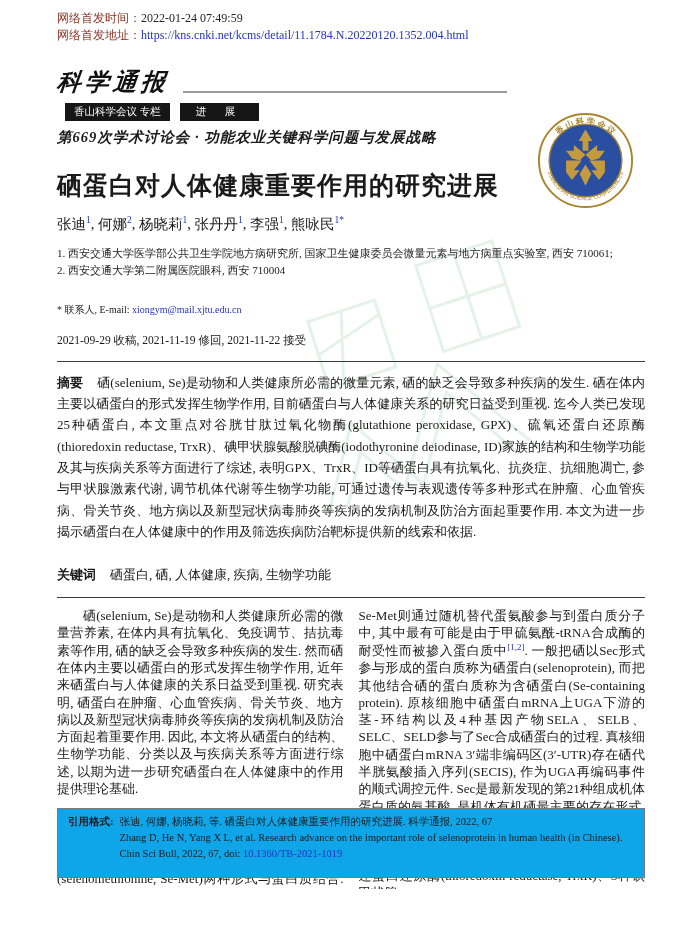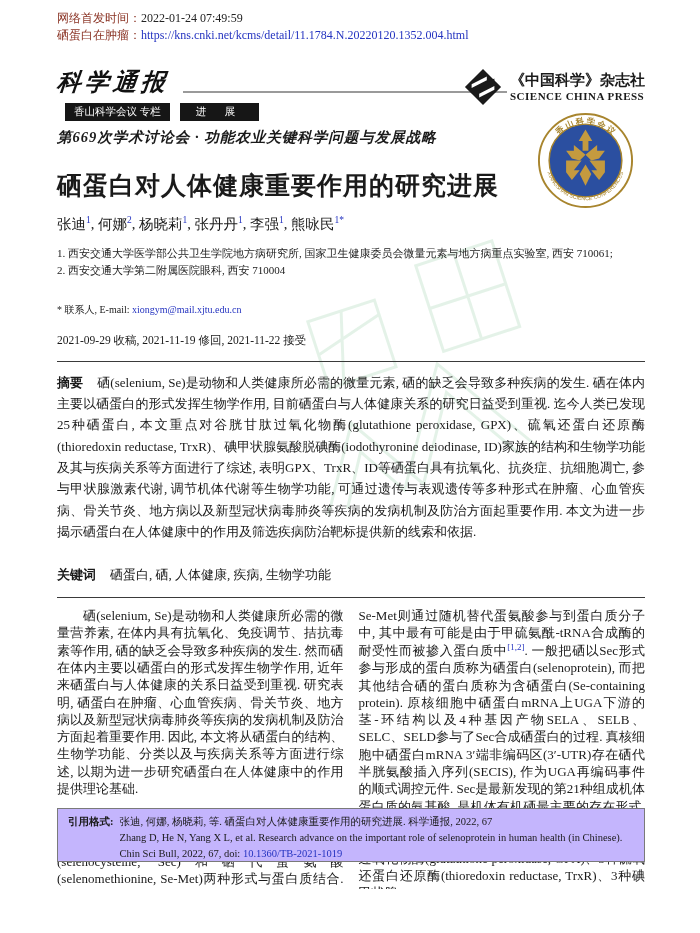--- a/index.html
+++ b/index.html
@@ -53,22 +53,22 @@
   
   .columns{display:flex;gap:15px;margin-top:9px;height:282px;overflow:hidden;}
   .col{flex:1;font-size:13px;line-height:1.33;text-align:justify;}
   .col p{margin:0;}
   .col p.ind{text-indent:2em;}
   .sec-head{font-size:15px;font-weight:bold;margin:10px 0 8px 0;}
   .sec-head .no{margin-right:12px;}
   .ref{color:#2433c0;font-size:9px;}
 
   
-  .citebox{position:absolute;left:57px;right:55px;top:808px;z-index:2;background:#c4b5fd;
-           border:1px solid #7a7a7a;padding:5px 10px 0 10px;font-size:10.5px;line-height:1.5;}
+  .citebox{position:absolute;left:57px;right:55px;top:808px;z-index:2;background:#0ea5e9;
+           border:1px solid #7a7a7a;padding:5px 10px 16px 10px;font-size:10.5px;line-height:1.5;}
   .citebox .row{display:flex;}
   .citebox .clabel{font-weight:bold;white-space:nowrap;margin-right:6px;}
   .citebox .ctext{flex:1;}
   .citebox a{color:#2433c0;text-decoration:none;}
 
   
   .pfooter{position:absolute;left:57px;right:55px;top:866px;z-index:2;display:flex;
            justify-content:space-between;font-size:11.5px;}
   .copyright{color:#28338c;font-weight:bold;}
   .sites a{color:#2433c0;text-decoration:none;margin-left:18px;}
@@ -112,46 +112,34 @@
     </text>
     <text font-size="5.6" fill="#a8852e" font-family="Liberation Sans, sans-serif">
       <textPath href="#arcBot" startOffset="50%" text-anchor="middle">XIANGSHAN SCIENCE CONFERENCES</textPath>
     </text>
   </svg>
 
   <div class="content">
 
     <div class="notice">
       <div><span>网络首发时间：</span><span class="val">2022-01-24 07:49:59</span></div>
-      <div><span>硒蛋白在肿瘤：</span><a href="#">https://kns.cnki.net/kcms/detail/11.1784.N.20220120.1352.004.html</a></div>
+      <div><span>网络首发地址：</span><a href="#">https://kns.cnki.net/kcms/detail/11.1784.N.20220120.1352.004.html</a></div>
     </div>
 
     <div class="masthead">
       <div class="mast-left">
         <div class="logo-row">
           <span class="journal-logo">科学通报</span>
           <span class="logo-rule"></span>
         </div>
         <div class="badges">
           <span class="badge">香山科学会议 专栏</span>
           <span class="badge b2">进 展</span>
         </div>
         <div class="conf-line">第669次学术讨论会 · 功能农业关键科学问题与发展战略</div>
-      </div>
-      <div class="press">
-        <svg width="38" height="38" viewBox="0 0 40 40">
-          <path d="M20 1 L39 20 L20 39 L1 20 Z" fill="#1a1a1a"></path>
-          <path d="M8 17 L24 9 L24 13 L8 21 Z" fill="#fff"></path>
-          <path d="M16 19 L32 11 L32 15 L16 23 Z" fill="#1a1a1a"></path>
-          <path d="M16 27 L32 19 L32 23 L16 31 Z" fill="#fff"></path>
-        </svg>
-        <div class="press-txt">
-          <div class="press-cn">《中国科学》杂志社</div>
-          <div class="press-en">SCIENCE CHINA PRESS</div>
-        </div>
       </div>
     </div>
 
     <h1 class="title" style="margin-bottom:0;">硒蛋白对人体健康重要作用的研究进展</h1>
 
     <div class="authors">
       <span class="author"><span>张迪</span><sup class="blue">1</sup></span><span class="author"><span>何娜</span><sup class="blue">2</sup></span><span class="author"><span>杨晓莉</span><sup class="blue">1</sup></span><span class="author"><span>张丹丹</span><sup class="blue">1</sup></span><span class="author"><span>李强</span><sup class="blue">1</sup></span><span class="author"><span>熊咏民</span><sup class="blue">1*</sup></span>
     </div>
 
     <div class="affil">

